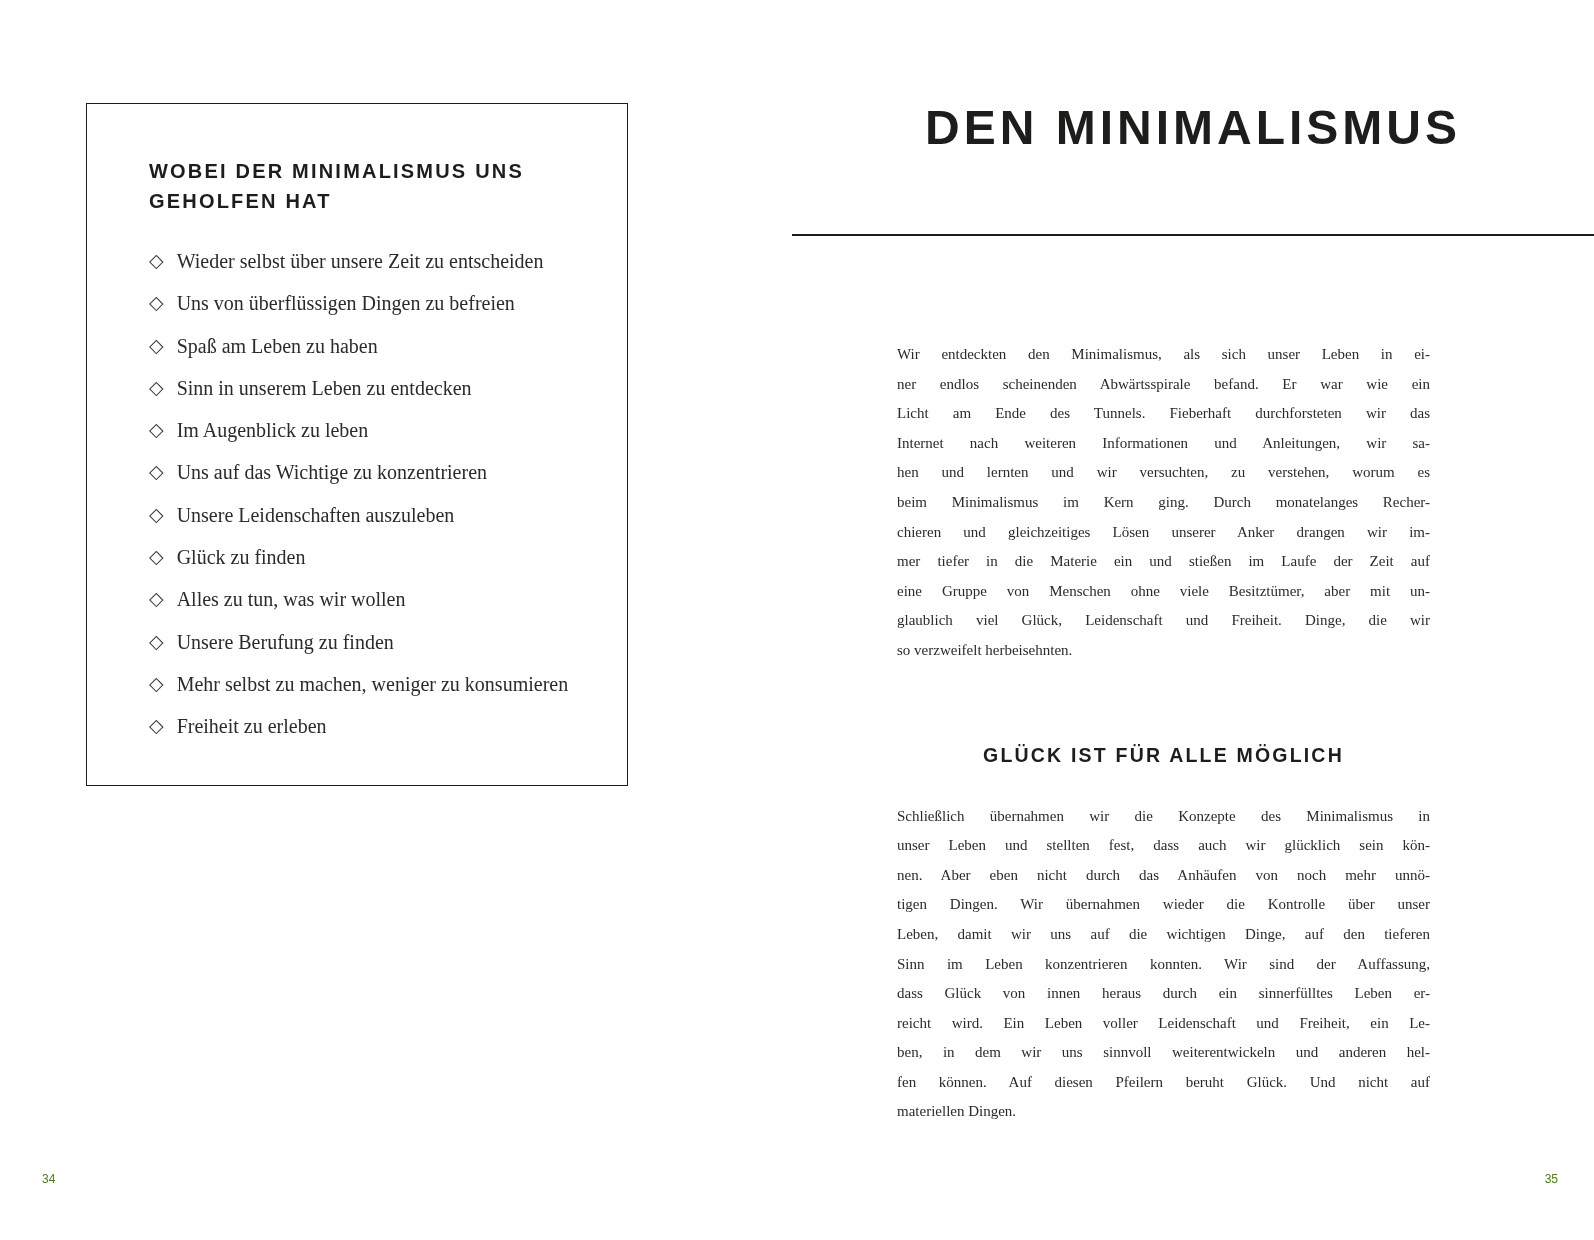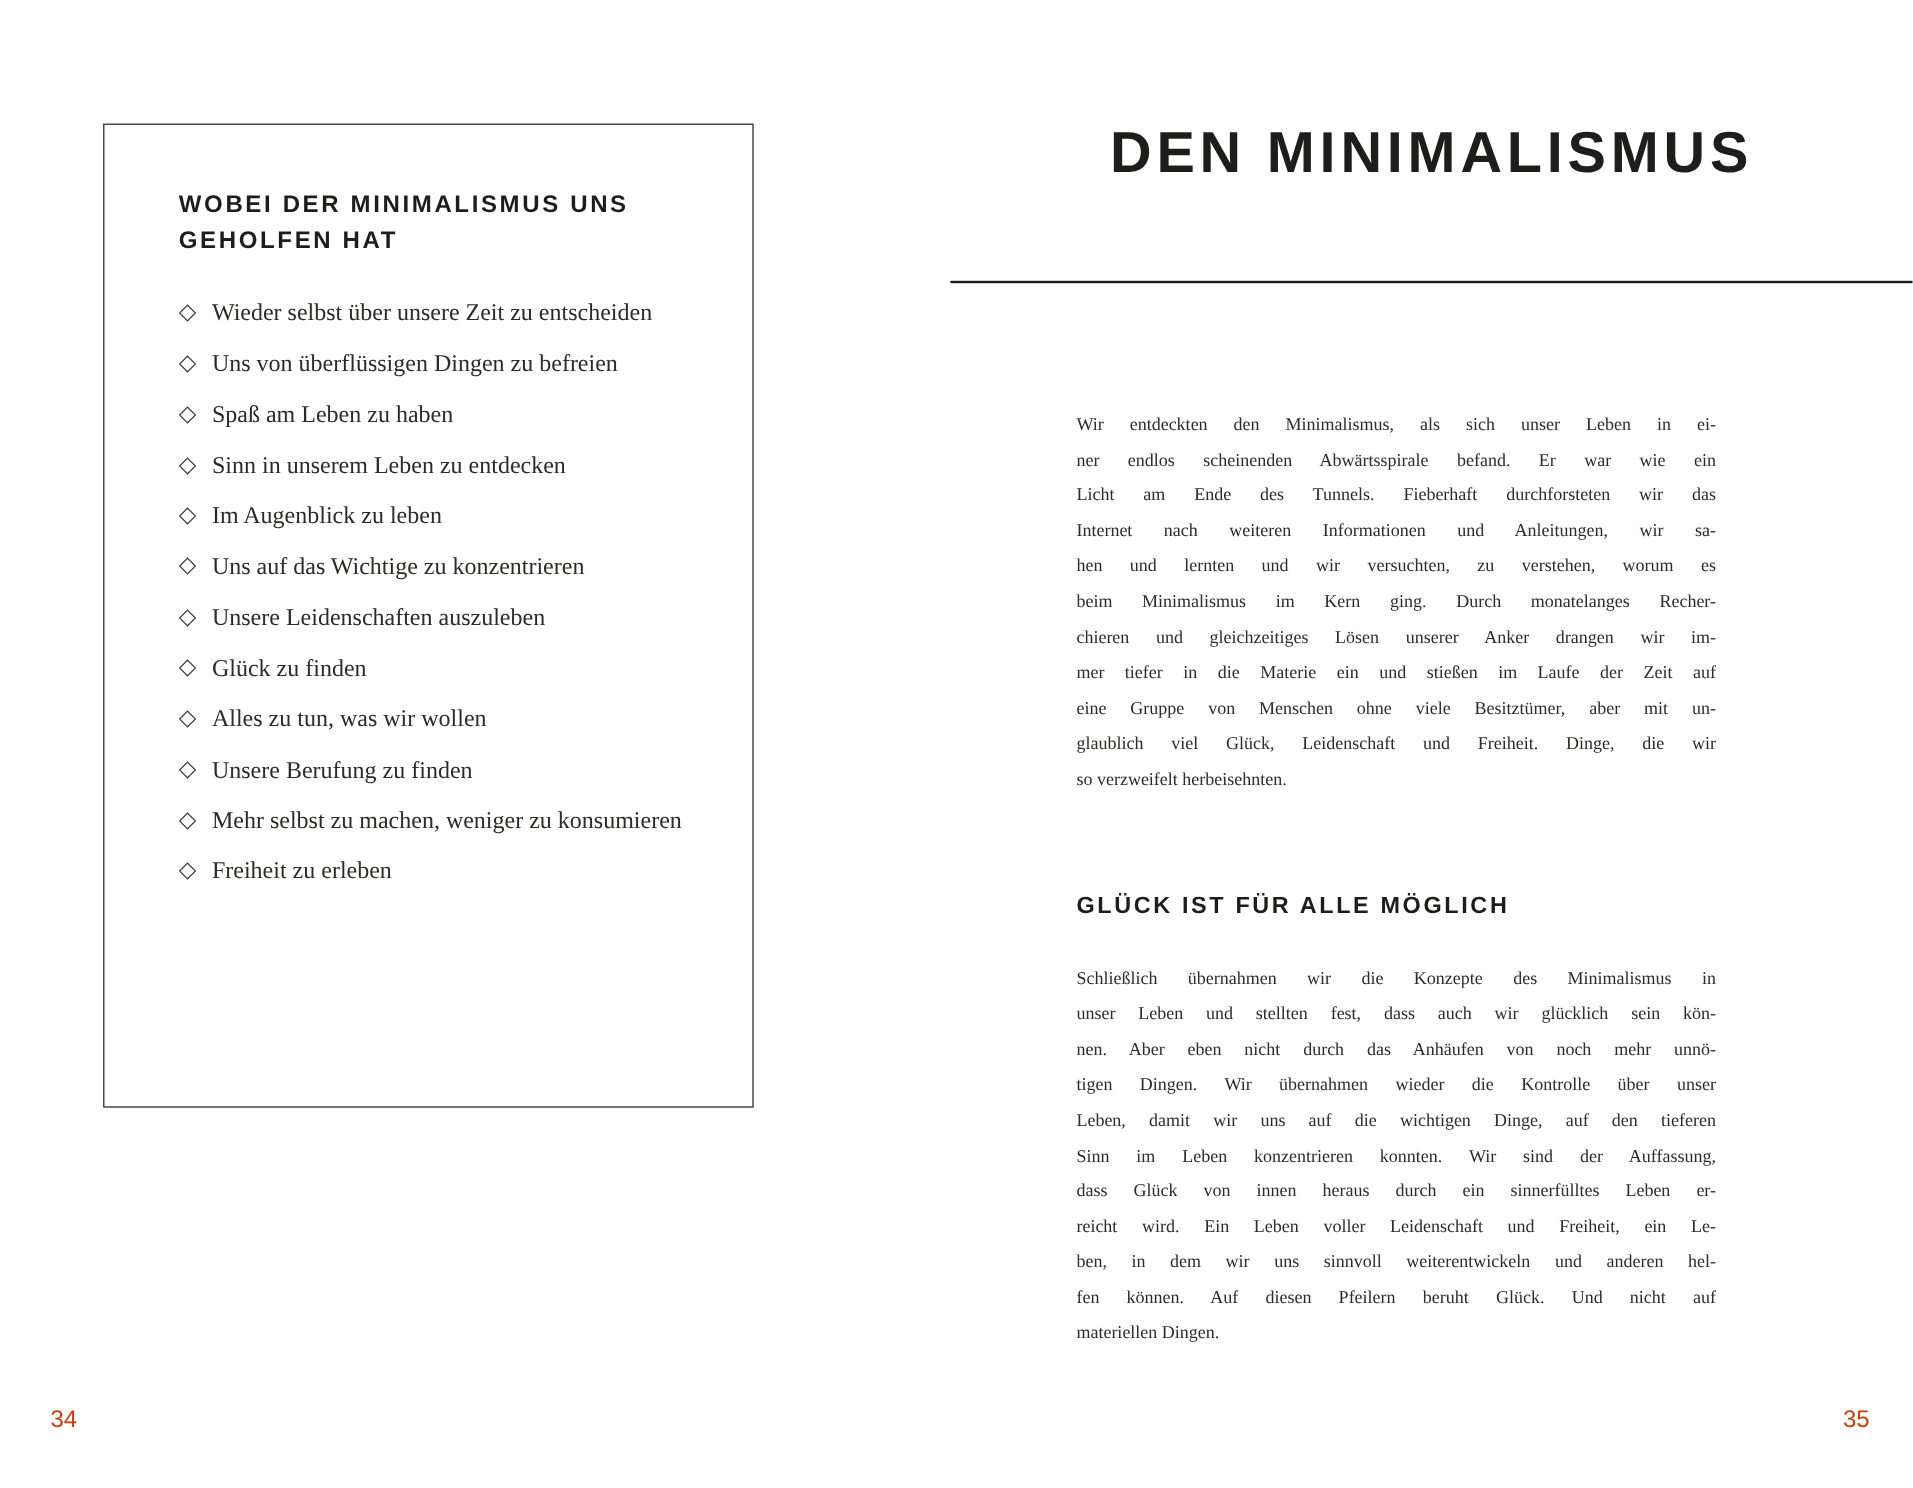--- a/index.html
+++ b/index.html
@@ -13,21 +13,21 @@
     font-family: "Liberation Serif", serif;
     color: #2b2b28;
   }
 
   
   .info-box {
     position: absolute;
     left: 86px;
     top: 103px;
     width: 542px;
-    height: 820px;
+    height: 683px;
     border: 1.5px solid #1d1d1b;
     padding: 52px 30px 0 62px;
   }
   .box-heading {
     font-family: "Liberation Sans", sans-serif;
     font-weight: bold;
     font-size: 20px;
     letter-spacing: 2.2px;
     line-height: 30px;
     color: #1d1d1b;
@@ -90,28 +90,29 @@
     text-align-last: justify;
   }
   .pline.last { text-align-last: left; }
   .subheading {
     font-family: "Liberation Sans", sans-serif;
     font-weight: bold;
     font-size: 19.5px;
     letter-spacing: 2.2px;
     line-height: 30px;
     color: #1d1d1b;
+    text-align: center;
     margin-top: 74px;
     margin-bottom: 32px;
   }
   .page-number {
     position: absolute;
     font-family: "Liberation Sans", sans-serif;
-    font-size: 20px;
-    color: #c2410c;
+    font-size: 12px;
+    color: #4d7c0f;
     top: 1172px;
   }
   .page-number.left-num { left: 42px; }
   .page-number.right-num { right: 36px; text-align: right; }
 </style>
 </head>
 <body>
 
 <div class="spread">
 

